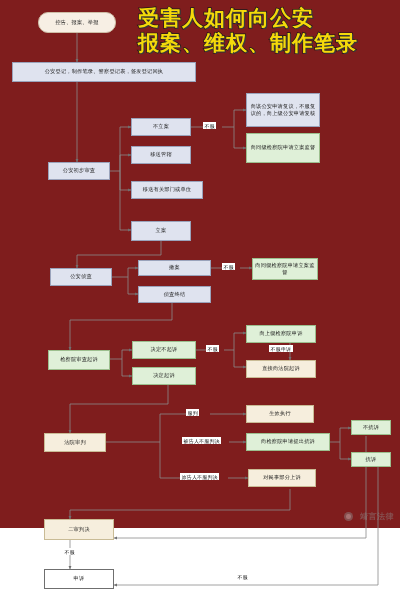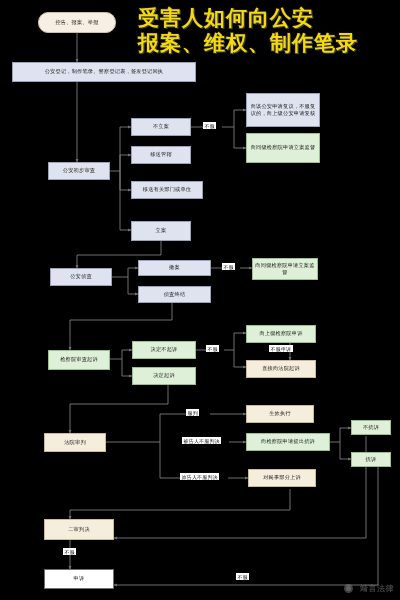--- a/index.html
+++ b/index.html
@@ -4,22 +4,22 @@
 <style>
   * { box-sizing: border-box; margin: 0; padding: 0; }
   html, body {
     width: 400px; height: 600px;
     background: #ffffff;
     font-family: "DejaVu Sans", "Liberation Sans", sans-serif;
     overflow: hidden;
   }
   #stage {
     position: relative;
-    width: 400px; height: 600px;
-    background: #000000;
+    width: 400px; height: 528px;
+    background: #7f1d1d;
   }
   svg.links {
     position: absolute; left: 0; top: 0;
     width: 400px; height: 600px;
     pointer-events: none;
   }
   .node {
     position: absolute;
     display: flex; align-items: center; justify-content: center;
     text-align: center;

